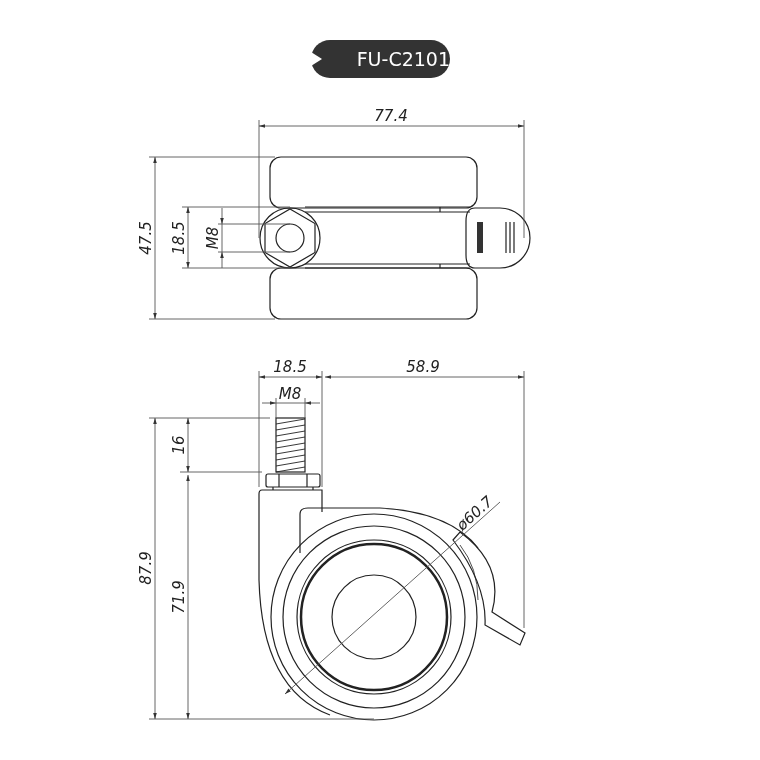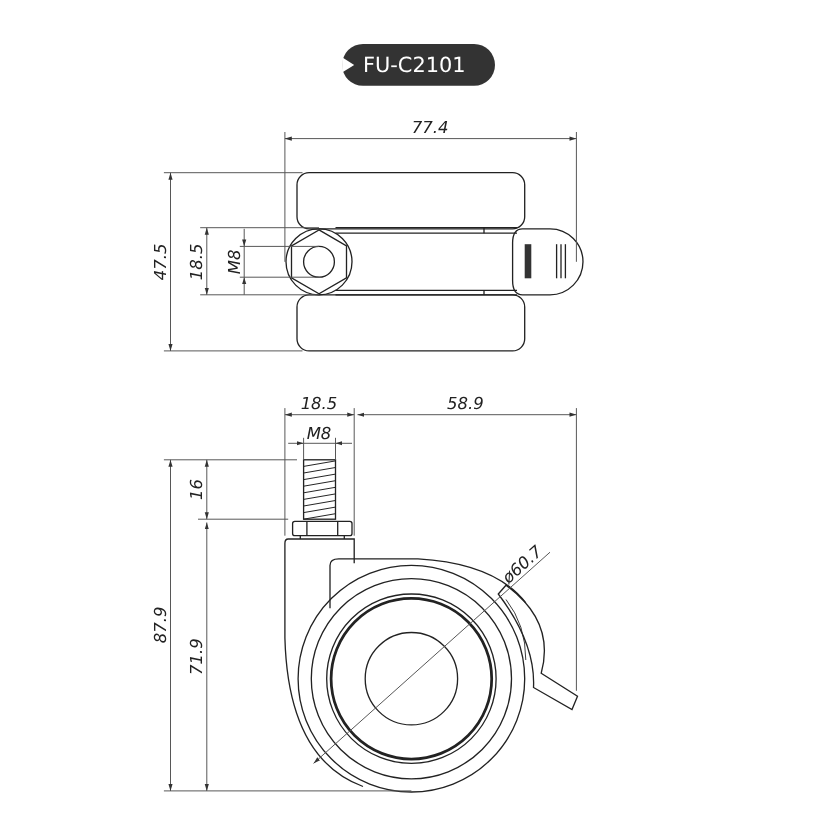--- a/index.html
+++ b/index.html
@@ -1,20 +1,20 @@
 <!DOCTYPE html>
 <html><head>
 <meta charset="utf-8">
 <style>
   html, body { margin: 0; padding: 0; background: #ffffff; }
   body { width: 760px; height: 760px; position: relative; overflow: hidden; font-family: "DejaVu Sans", sans-serif; }
   .badge {
     position: absolute; left: 311px; top: 40px; width: 139px; height: 38px;
     background: #333333; color: #ffffff; border-radius: 19px;
-    display: flex; align-items: center; justify-content: flex-start; gap: 8px;
+    display: flex; align-items: center; justify-content: space-between; gap: 8px;
     font-family: "DejaVu Sans", sans-serif; font-size: 19px;
   }
   .badge .tri { width: 0; height: 0; border-top: 7px solid transparent; border-bottom: 7px solid transparent; border-left: 11px solid #ffffff; }
   svg.drawing { position: absolute; left: 0; top: 0; }
   .dimtext { font-family: "DejaVu Sans", sans-serif; font-size: 15px; font-style: italic; fill: #222; }
 </style>
 </head>
 <body>
 
 <div class="badge">

